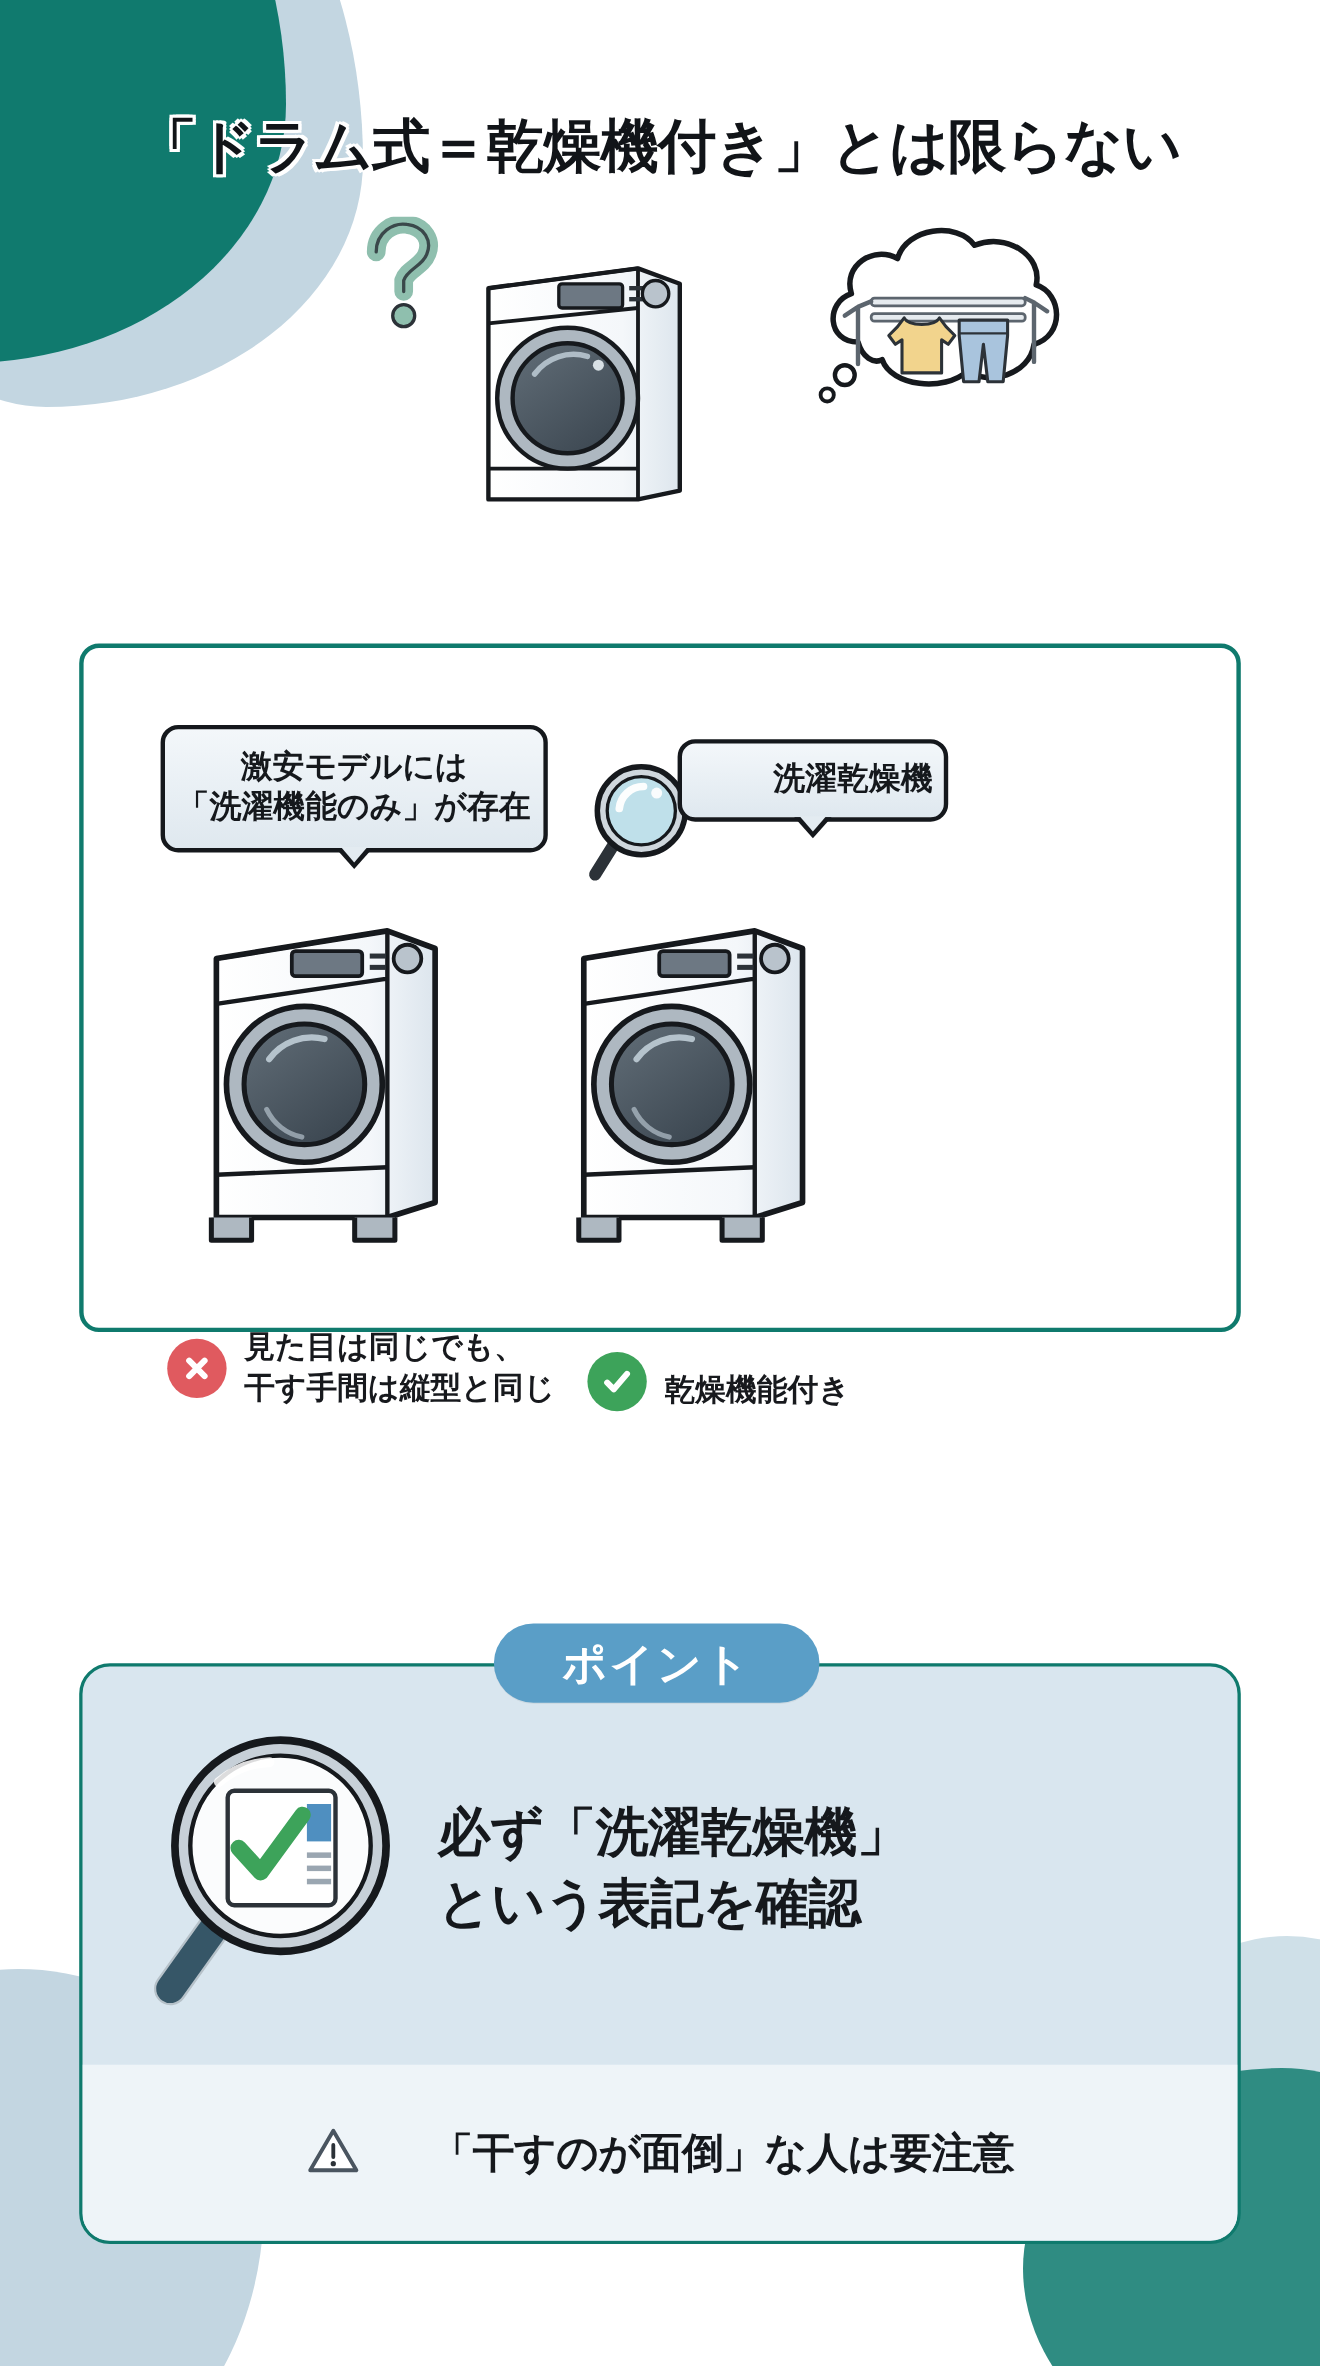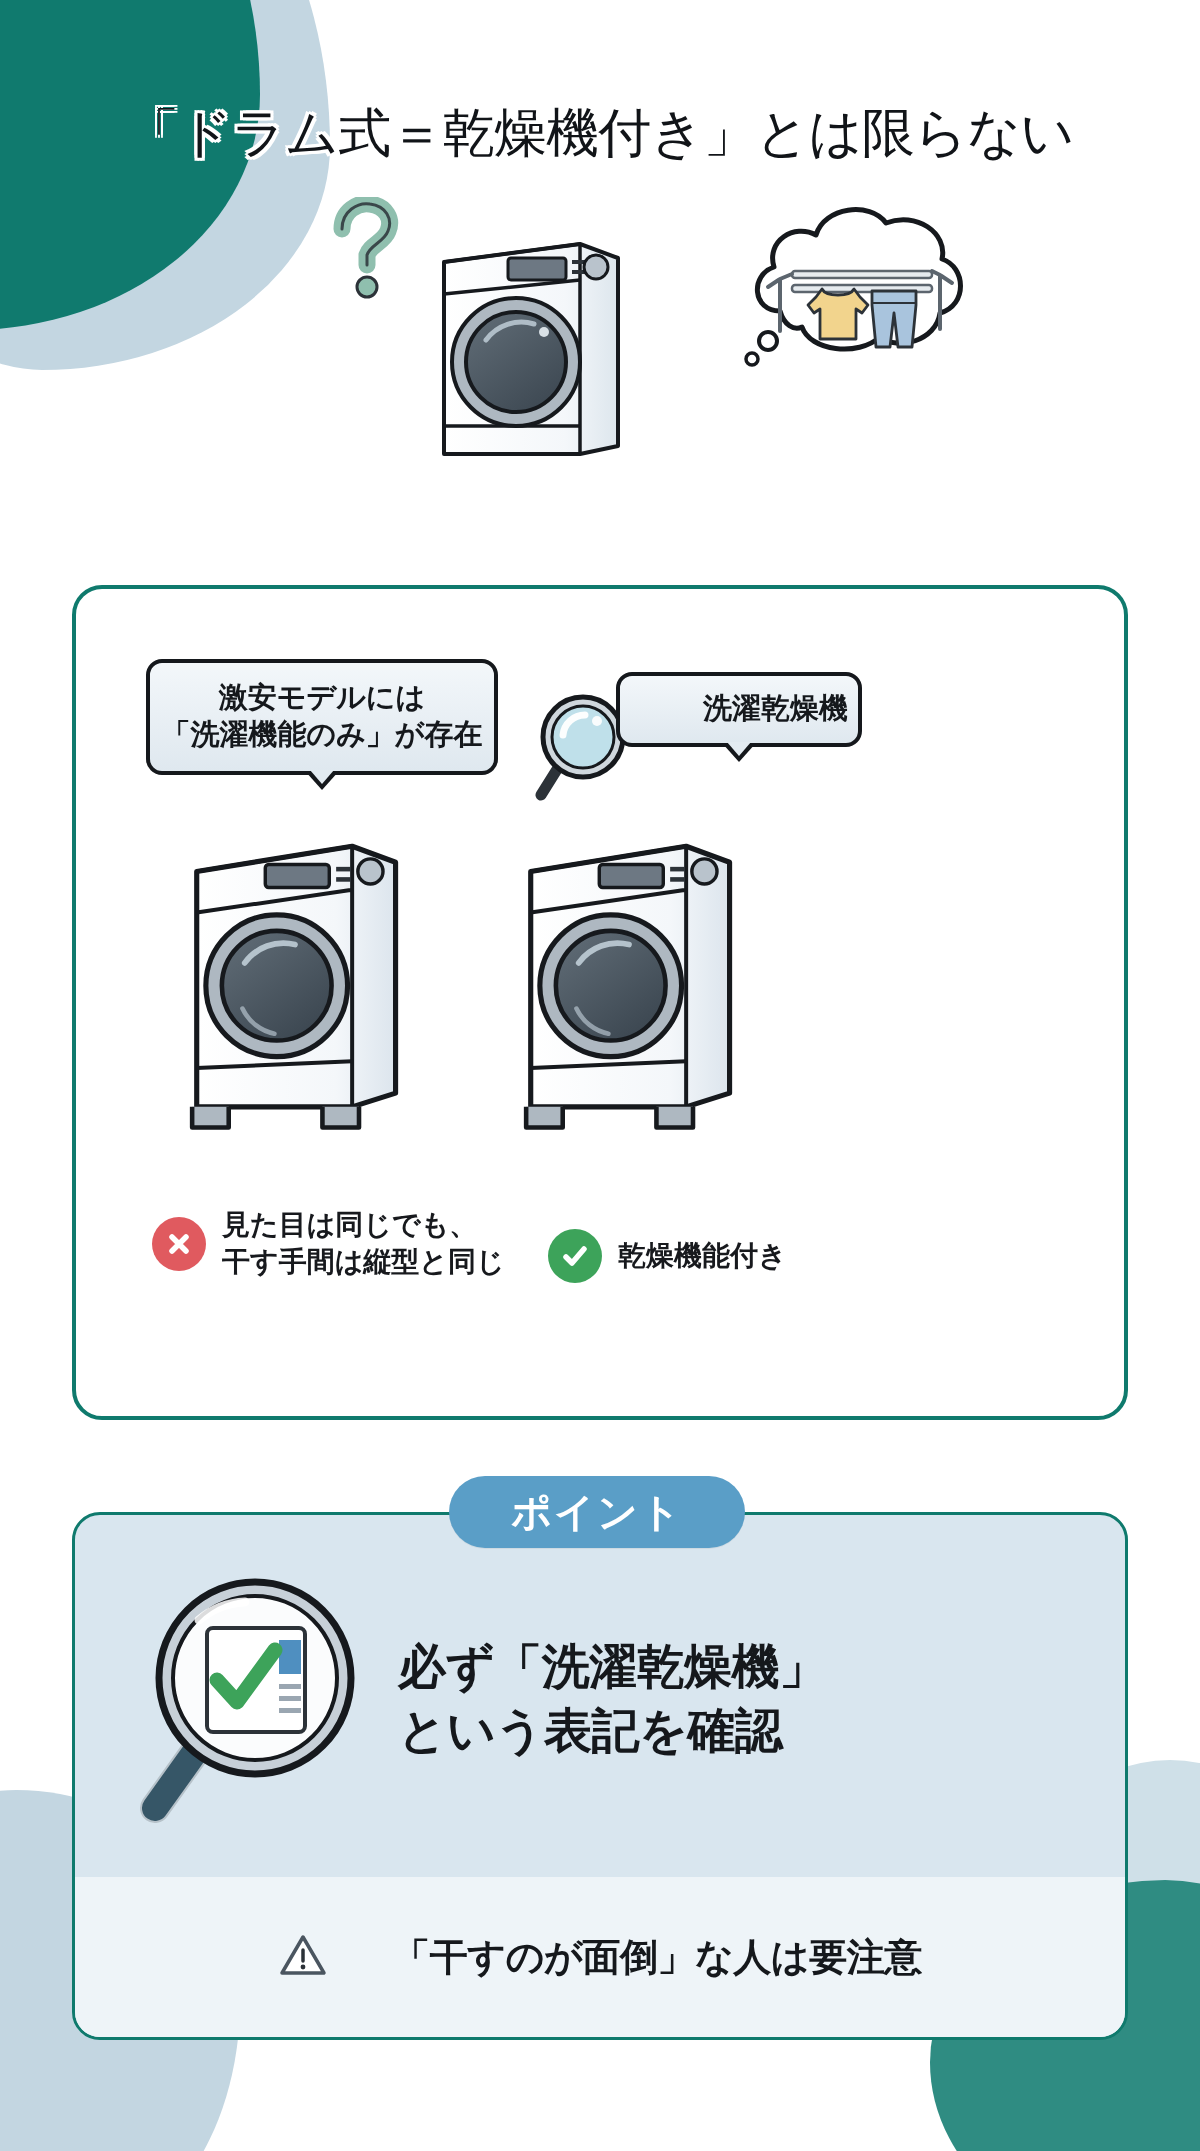--- a/index.html
+++ b/index.html
@@ -50,45 +50,45 @@
     border-radius: 50%;
   }
 
   
   .title {
     position: absolute;
     left: 0; top: 98px;
     width: 1200px;
     text-align: center;
     font-size: 53px;
-    font-weight: 400;
+    font-weight: 700;
     letter-spacing: -1px;
     color: #111418;
     text-shadow:
       -3px -3px 0 #ffffff,  3px -3px 0 #ffffff,
       -3px  3px 0 #ffffff,  3px  3px 0 #ffffff,
        0px -3px 0 #ffffff,  0px  3px 0 #ffffff,
       -3px  0px 0 #ffffff,  3px  0px 0 #ffffff;
     white-space: nowrap;
   }
 
   
   .hero { position: absolute; left: 0; top: 175px; width: 1200px; height: 270px; }
   .hero-qmark { position: absolute; left: 330px; top: 22px; }
   .hero-wm    { position: absolute; left: 430px; top: 35px; }
   .hero-bubble{ position: absolute; left: 740px; top: 4px; }
 
   
   .card-compare {
     position: absolute;
     left: 72px; top: 585px;
-    width: 1056px; height: 835px;
+    width: 1056px; height: 626px;
     background: #ffffff;
     border: 4px solid #0f7a6d;
-    border-radius: 30px;
+    border-radius: 18px;
   }
 
   .bubble {
     position: absolute;
     background: linear-gradient(180deg, #f3f7fa 0%, #dfe8ef 100%);
     border: 4px solid #15181c;
     border-radius: 16px;
     text-align: center;
     color: #15181c;
     font-weight: 700;
@@ -125,21 +125,21 @@
     text-align: right;
   }
 
   .loupe-badge { position: absolute; left: 455px; top: 96px; }
 
   .wm-left  { position: absolute; left: 104px; top: 223px; }
   .wm-right { position: absolute; left: 438px; top: 223px; }
 
   .result-row { position: absolute; display: flex; align-items: center; gap: 16px; }
   .result-left  { left: 76px;  top: 618px; }
-  .result-right { left: 472px; top: 640px; }
+  .result-right { left: 458px; top: 640px; align-items: flex-end; }
   .result-text {
     font-size: 28px;
     font-weight: 700;
     line-height: 1.32;
     color: #17191d;
     white-space: pre-line;
   }
   .badge-circle {
     width: 54px; height: 54px;
     border-radius: 50%;

